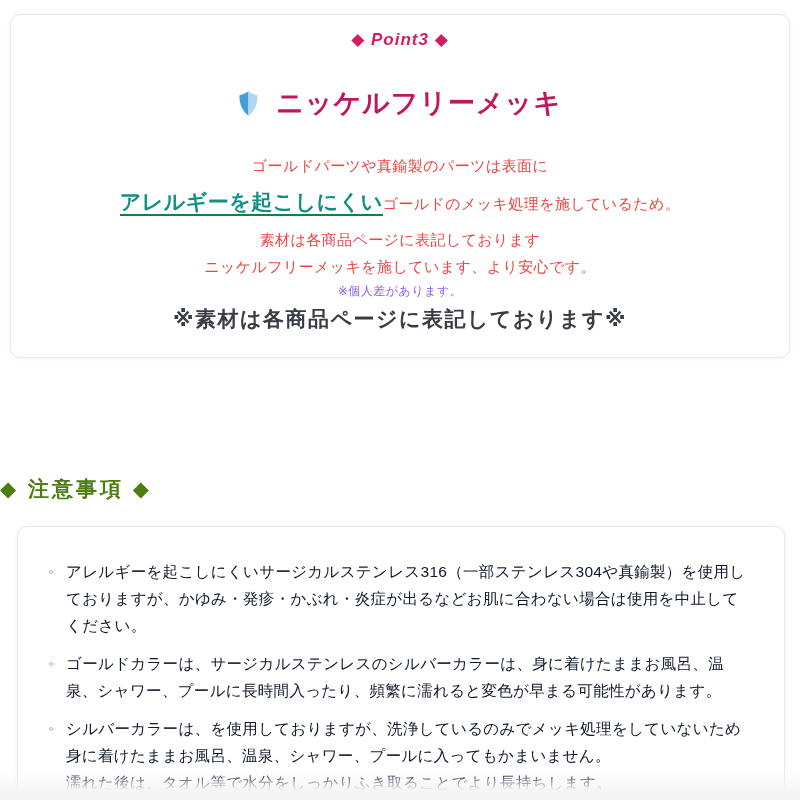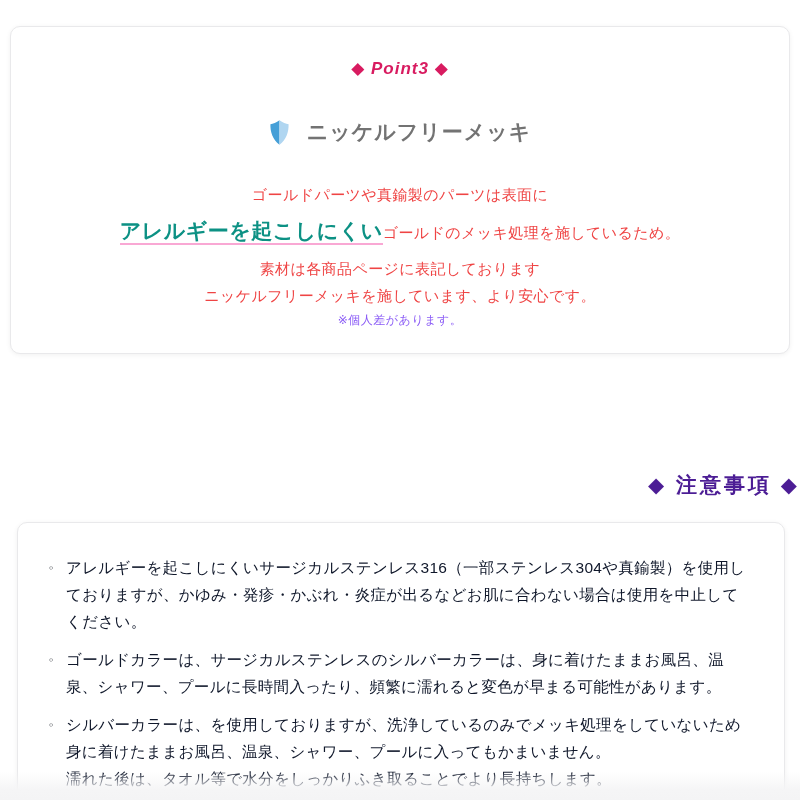--- a/index.html
+++ b/index.html
@@ -11,84 +11,84 @@
     font-family: "Liberation Sans", "DejaVu Sans", sans-serif;
     -webkit-font-smoothing: antialiased;
   }
   .card {
     background: #ffffff;
     border: 1px solid #e9e9eb;
     border-radius: 10px;
     box-shadow: 0 1px 5px rgba(0,0,0,0.06);
   }
   .card-top {
-    margin: 26px 10px 0 10px;
-    padding: 32px 20px 24px 20px;
+    margin: 14px 10px 0 10px;
+    padding: 15px 20px 24px 20px;
     text-align: center;
     min-height: 308px;
   }
   .point-header {
     color: #d81b60;
     font-size: 17px;
     font-weight: bold;
     font-style: italic;
     letter-spacing: 1px;
     line-height: 1.2;
   }
   .plating-heading {
     margin-top: 36px;
     display: flex;
     align-items: center;
     justify-content: center;
     gap: 17px;
     line-height: 34px;
   }
   .plating-heading .title-text {
-    color: #737373;
-    font-size: 21px;
+    color: #be185d;
+    font-size: 27px;
     font-weight: bold;
     letter-spacing: 1px;
   }
   .shield { width: 21px; height: 27px; display: block; }
   .body-line {
     color: #ef4444;
     font-size: 15px;
     letter-spacing: 0.4px;
     line-height: 1.15;
   }
   .line1 { margin-top: 37px; }
   .allergy-line { margin-top: 14px; line-height: 26px; }
   .allergy-highlight {
     color: #0c9184;
     font-size: 21px;
     font-weight: bold;
     letter-spacing: 0.5px;
-    border-bottom: 2px solid #f9a8d4;
+    border-bottom: 2px solid #15803d;
     padding-bottom: 1px;
   }
   .line3 { margin-top: 14px; }
   .line4 { margin-top: 10px; }
   .red-note {
     margin-top: 8px;
     color: #8b5cf6;
     font-size: 12px;
     font-weight: normal;
     letter-spacing: 0.5px;
   }
   .bold-notice {
     margin-top: 5px;
     color: #383d45;
     font-size: 21px;
     font-weight: bold;
     letter-spacing: 1.5px;
   }
   .caution-heading {
     margin-top: 119px;
-    text-align: right;
-    color: #4c1d95;
+    text-align: left;
+    color: #4d7c0f;
     font-size: 21px;
     font-weight: bold;
     letter-spacing: 3px;
     line-height: 1.15;
   }
   .card-bottom {
     margin: 25px 15px 0 17px;
     padding: 31px 30px 33px 31px;
   }
   .caution-list { list-style: none; }
@@ -136,20 +136,21 @@
     </div>
 
     <p class="body-line line1">ゴールドパーツや真鍮製のパーツは表面に</p>
 
     <p class="allergy-line"><span class="allergy-highlight">アレルギーを起こしにくい</span><span class="body-line">ゴールドのメッキ処理を施しているため。</span></p>
 
     <p class="body-line line3">素材は各商品ページに表記しております</p>
     <p class="body-line line4">ニッケルフリーメッキを施しています、より安心です。</p>
 
     <p class="red-note">※個人差があります。</p>
+    <p class="bold-notice">※素材は各商品ページに表記しております※</p>
   </section>
 
   <h2 class="caution-heading">◆ 注意事項 ◆</h2>
 
   <section class="card card-bottom">
     <ul class="caution-list">
       <li>
         <span class="bullet">◦</span>
         <span class="caution-text">アレルギーを起こしにくいサージカルステンレス316（一部ステンレス304や真鍮製）を使用しておりますが、かゆみ・発疹・かぶれ・炎症が出るなどお肌に合わない場合は使用を中止してください。</span>
       </li>

